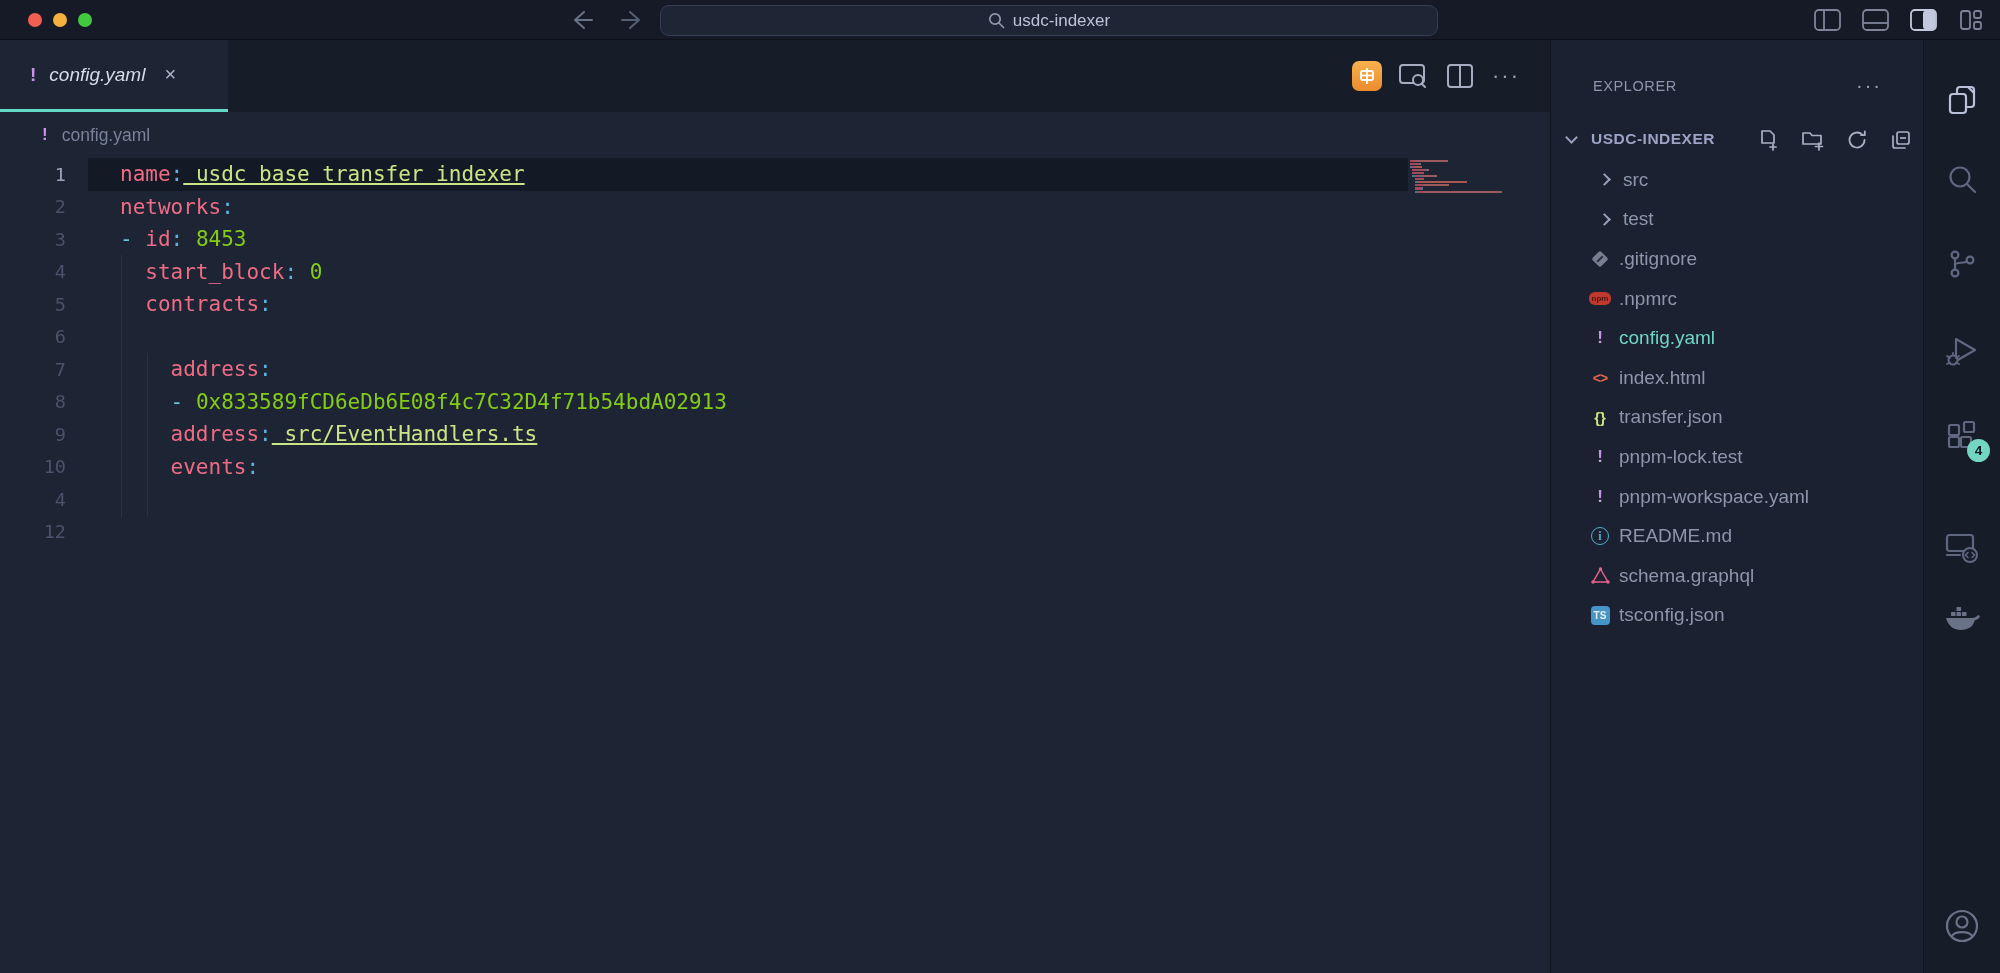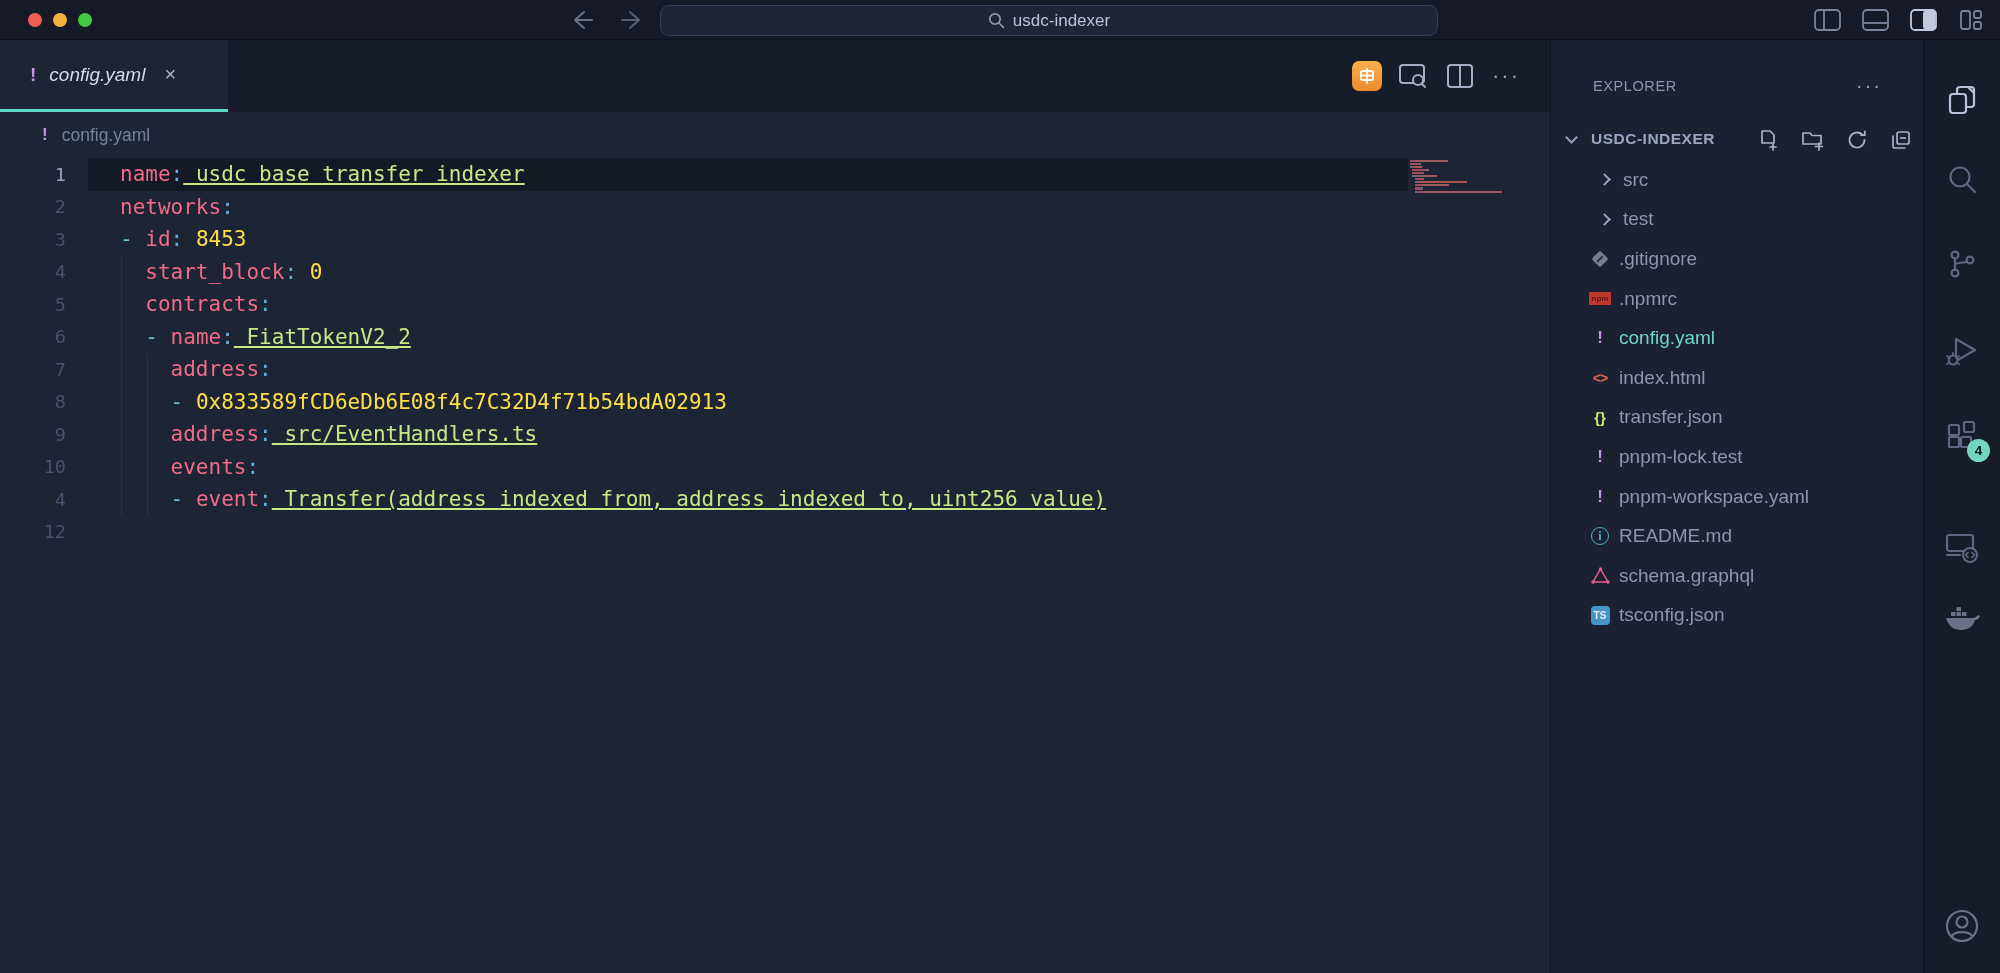--- a/index.html
+++ b/index.html
@@ -47,21 +47,21 @@
   .breadcrumb .blabel { color:#78829a; font-size:17.5px; }
 
   .code { position:relative; width:1550px; }
   .line { position:relative; height:32.5px; display:flex; align-items:center;
     font-family:"DejaVu Sans Mono", monospace; font-size:21px; white-space:pre; }
   .line .ln { width:66px; text-align:right; padding-right:0; color:#49536b; font-size:18.5px; z-index:2; }
   .line .lc { padding-left:54px; z-index:2; }
   .line.current .hl { position:absolute; left:88px; width:1320px; top:0; bottom:0; background:#141926; z-index:1; }
   .line.current .ln { color:#9aa5bd; }
   .tk-key{ color:#ee6c85; } .tk-pu{ color:#5fb0dc; } .tk-da{ color:#6cc3dc; }
-  .tk-st{ color:#c9e686;text-decoration:underline; } .tk-nu{ color:#fde047; } .tk-pl{ color:#a9b2c3; }
+  .tk-st{ color:#c9e686;text-decoration:underline; } .tk-nu{ color:#84cc16; } .tk-pl{ color:#a9b2c3; }
   .guide { position:absolute; width:1px; background:rgba(140,152,180,0.12); z-index:3; }
 
   .minimap { position:absolute; left:1410px; top:118px; width:138px; height:120px; }
   .mrow { position:absolute; height:2.1px; display:flex; }
   .mseg { height:100%; }
 
   
   .sidebar { position:absolute; left:1550px; top:40px; width:373px; height:933px;
     background:#1b2130; border-left:1px solid #11151f; }
   .sb-header { position:absolute; left:0; top:32px; width:373px; height:32px; }
@@ -85,21 +85,21 @@
 
   .fi { display:inline-flex; align-items:center; justify-content:center; font-weight:bold; }
   .fi-yaml { color:#c792ea; font-size:17px; }
   .fi-html { color:#e5684f; font-size:14px; letter-spacing:-1px; }
   .fi-json { color:#cbe87a; font-size:15px; }
   .fi-readme { color:#4fb0cc; font-size:12px; width:18px; height:18px; border:1.6px solid #4fb0cc;
     border-radius:50%; font-family:"Liberation Serif", serif; }
   .fi-ts { background:#4596c7; color:#e8eef5; width:19px; height:19px; border-radius:4px; font-size:10px; }
   .fi-git { width:12px; height:12px; background:#767e90; transform:rotate(45deg); border-radius:2px; position:relative; }
   .fi-git::after { content:""; position:absolute; left:5px; top:2px; width:2px; height:8px; background:#2a3040; }
-  .fi-npm { background:#c0392f; color:#571410; width:22px; height:13px; border-radius:1px; font-size:8px; letter-spacing:0; }
+  .fi-npm { background:#c0392f; color:#571410; width:22px; height:13px; border-radius:6px; font-size:8px; letter-spacing:0; }
 
   
   .activitybar { position:absolute; left:1923px; top:40px; width:77px; height:933px;
     background:#171c29; border-left:1px solid #11151f; }
   .ab-item { position:absolute; left:50%; transform:translateX(-50%); width:48px; height:48px;
     display:flex; align-items:center; justify-content:center; cursor:pointer; }
   .ab-badge { position:absolute; right:-4px; bottom:-2px; width:23px; height:23px; border-radius:50%;
     background:#72d6c3; color:#11151f; font-size:13.5px; font-weight:bold;
     display:flex; align-items:center; justify-content:center; }
 </style>
@@ -200,26 +200,26 @@
     <span class="blabel">config.yaml</span>
   </div>
 
   <div class="code">
     <div id="code-lines">
         <div class="line current"><div class="hl"></div><span class="ln">1</span><span class="lc"><span class="tk-key">name</span><span class="tk-pu">:</span><span class="tk-st"> usdc base transfer indexer</span></span></div>
         <div class="line"><span class="ln">2</span><span class="lc"><span class="tk-key">networks</span><span class="tk-pu">:</span></span></div>
         <div class="line"><span class="ln">3</span><span class="lc"><span class="tk-da">- </span><span class="tk-key">id</span><span class="tk-pu">:</span><span class="tk-nu"> 8453</span></span></div>
         <div class="line"><span class="ln">4</span><span class="lc"><span class="tk-pl">  </span><span class="tk-key">start_block</span><span class="tk-pu">:</span><span class="tk-nu"> 0</span></span></div>
         <div class="line"><span class="ln">5</span><span class="lc"><span class="tk-pl">  </span><span class="tk-key">contracts</span><span class="tk-pu">:</span></span></div>
-        <div class="line"><span class="ln">6</span><span class="lc"><span class="tk-pl">  </span><span class="tk-da">- </span><span class="tk-key">name</span><span class="tk-pu">:</span><span class="tk-st"> FiatTokenV2_2</span></span></div>
+        <div class="line"><span class="ln">6</span></div>
         <div class="line"><span class="ln">7</span><span class="lc"><span class="tk-pl">    </span><span class="tk-key">address</span><span class="tk-pu">:</span></span></div>
         <div class="line"><span class="ln">8</span><span class="lc"><span class="tk-pl">    </span><span class="tk-da">- </span><span class="tk-nu">0x833589fCD6eDb6E08f4c7C32D4f71b54bdA02913</span></span></div>
         <div class="line"><span class="ln">9</span><span class="lc"><span class="tk-pl">    </span><span class="tk-key">address</span><span class="tk-pu">:</span><span class="tk-st"> src/EventHandlers.ts</span></span></div>
         <div class="line"><span class="ln">10</span><span class="lc"><span class="tk-pl">    </span><span class="tk-key">events</span><span class="tk-pu">:</span></span></div>
-        <div class="line"><span class="ln">4</span><span class="lc"><span class="tk-pl">    </span><span class="tk-da">- </span><span class="tk-key">event</span><span class="tk-pu">:</span><span class="tk-st"> Transfer(address indexed from, address indexed to, uint256 value)</span></span></div>
+        <div class="line"><span class="ln">4</span></div>
         <div class="line"><span class="ln">12</span><span class="lc"></span></div>
       </div>
   </div>
 
   <div class="guide" style="left:121px; top:215px; height:262px;"></div>
   <div class="guide" style="left:147px; top:313px; height:164px;"></div>
 
   <div class="minimap" id="minimap">
       <div class="mrow" style="top: 2px;">
         <span class="mseg" style="width: 4.72px; background: rgb(160, 75, 92);"></span>

